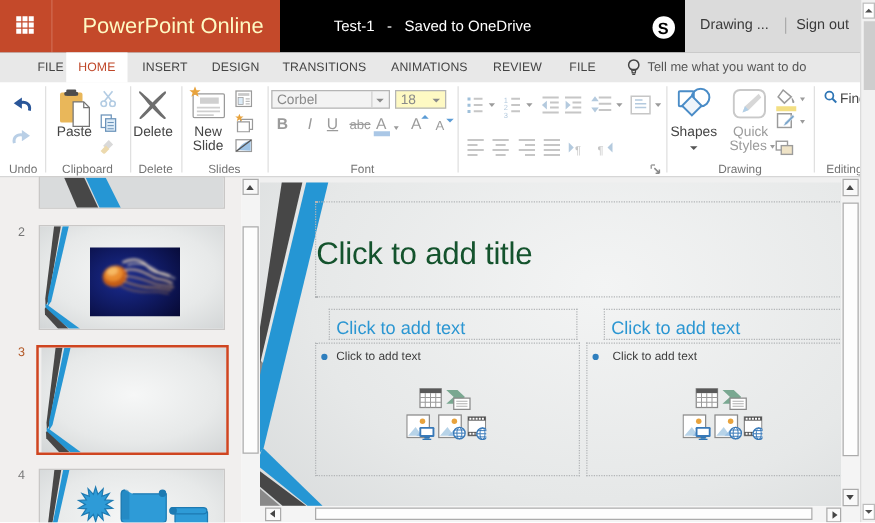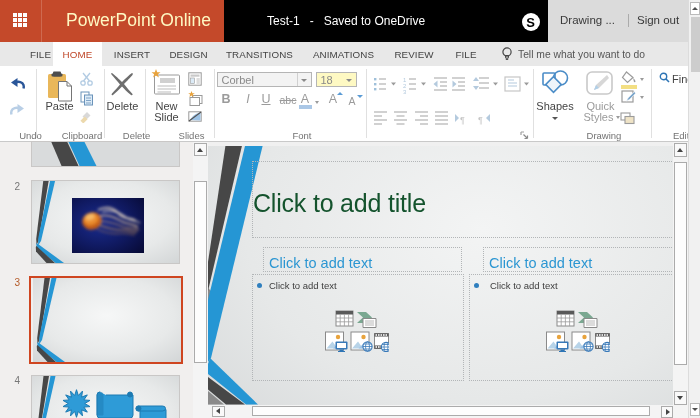--- a/index.html
+++ b/index.html
@@ -19,21 +19,21 @@
   #tb-account .sep { position:absolute; left:80px; top:14px; width:1px; height:13px; background:#ababab; }
 
   
   #tabrow { position:absolute; left:0; top:42px; width:700px; height:24px; background:#e8e8e8; }
   .tab { position:absolute; top:0; height:24px; line-height:25px; font-size:9.8px; color:#444; letter-spacing:0.1px; text-align:center; }
   #tab-home { background:#fff; color:#bf4628; }
 
   
   #ribbon { position:absolute; left:0; top:66px; width:700px; height:76px; background:#fff; border-bottom:1px solid #c9c9c9; }
   .gsep { position:absolute; top:3px; width:1px; height:69px; background:#e0e0e0; }
-  .glabel { position:absolute; top:64px; font-size:9.5px; color:#737373; text-align:center; white-space:nowrap;margin-left:12px; }
+  .glabel { position:absolute; top:64px; font-size:9.5px; color:#737373; text-align:center; white-space:nowrap; }
   .btnlabel { position:absolute; font-size:11px; color:#444; text-align:center; white-space:nowrap; }
   .gray { color:#9b9b9b; }
 
   
   #panel { position:absolute; left:0; top:142px; width:193px; height:276px; background:#f1efee; }
   .thumb { position:absolute; left:31px; width:149px; background:#e9eaea; border:1px solid #c9c7c6; overflow:hidden; }
   .slnum { position:absolute; left:0px; width:20px; text-align:right; font-size:10px; color:#777; }
   #sel3 { position:absolute; left:29px; top:276px; width:154px; height:88px; border:2px solid #cf4520; }
 
   

